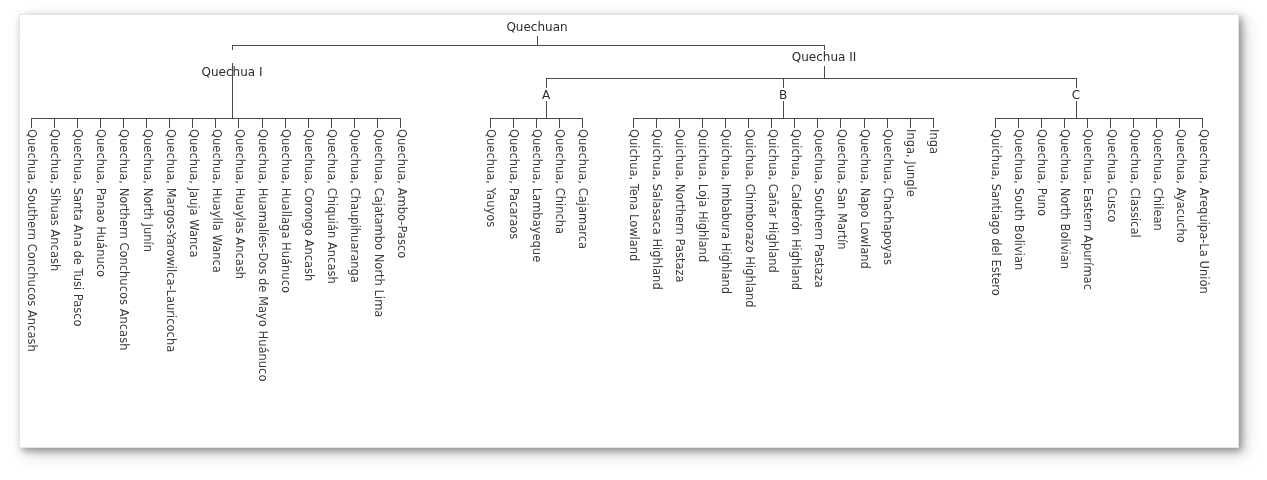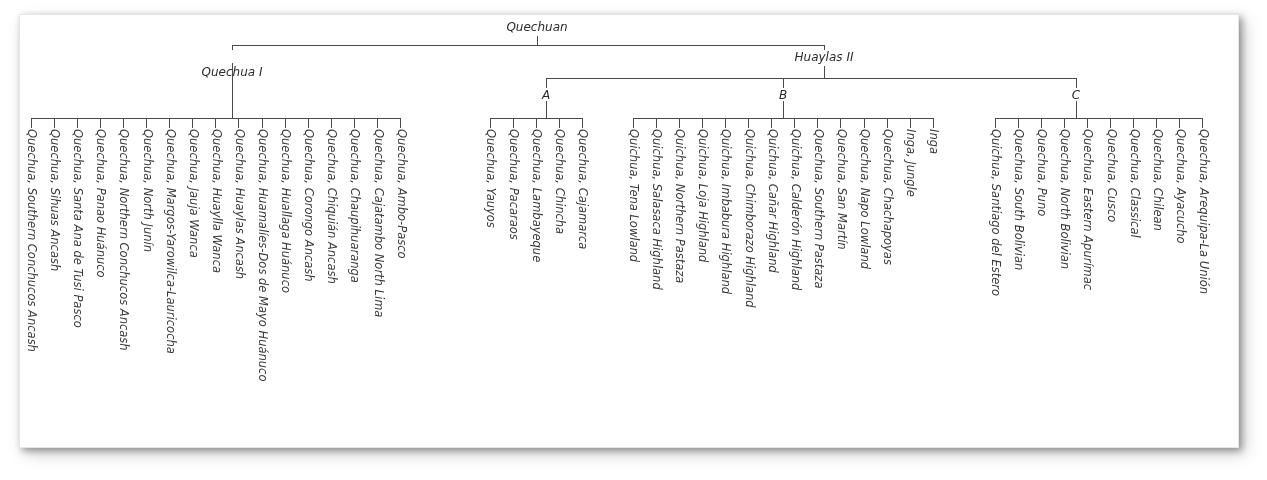--- a/index.html
+++ b/index.html
@@ -1,20 +1,20 @@
 <!DOCTYPE html>
 <html><head>
 <meta charset="utf-8">
 <style>
   html,body{margin:0;padding:0;background:#ffffff;}
   body{
     width:1267px;height:480px;overflow:hidden;
     font-family:"DejaVu Sans","Liberation Sans",sans-serif;
   }
-  #stage{position:relative;width:1267px;height:480px;background:#ffffff;font-style:italic;}
+  #stage{position:relative;width:1267px;height:480px;background:#ffffff;}
 
   
   #panel{
     position:absolute;left:19px;top:14px;width:1218px;height:432px;
     background:#ffffff;
     border:1px solid #e6e6e6;
     box-shadow:3px 3px 7px rgba(0,0,0,0.35), 6px 6px 16px rgba(0,0,0,0.18);
   }
   #canvas{position:absolute;left:0;top:0;width:1267px;height:480px;}
 
@@ -107,21 +107,21 @@
         <line x1="1110.5" y1="118" x2="1110.5" y2="128" stroke="#4a4a4a"></line>
         <line x1="1133.6" y1="118" x2="1133.6" y2="128" stroke="#4a4a4a"></line>
         <line x1="1156.7" y1="118" x2="1156.7" y2="128" stroke="#4a4a4a"></line>
         <line x1="1179.8" y1="118" x2="1179.8" y2="128" stroke="#4a4a4a"></line>
         <line x1="1202.9" y1="118" x2="1202.9" y2="128" stroke="#4a4a4a"></line>
       </g>
   </svg>
   <div id="labels">
       <div class="node-label internal" style="left: 537px; top: 21px;">Quechuan</div>
       <div class="node-label internal" style="left: 232px; top: 51px; margin-top: 15px;">Quechua I</div>
-      <div class="node-label internal" style="left: 824px; top: 51px;">Huaylas II</div>
+      <div class="node-label internal" style="left: 824px; top: 51px;">Quechua II</div>
       <div class="node-label internal" style="left: 546px; top: 89px;">A</div>
       <div class="node-label internal" style="left: 783px; top: 89px;">B</div>
       <div class="node-label internal" style="left: 1076px; top: 89px;">C</div>
       <div class="leaf-label" style="left: 31px; top: 129px;">Quechua, Southern Conchucos Ancash</div>
       <div class="leaf-label" style="left: 54.1px; top: 129px;">Quechua, Sihuas Ancash</div>
       <div class="leaf-label" style="left: 77.2px; top: 129px;">Quechua, Santa Ana de Tusi Pasco</div>
       <div class="leaf-label" style="left: 100.3px; top: 129px;">Quechua, Panao Huánuco</div>
       <div class="leaf-label" style="left: 123.4px; top: 129px;">Quechua, Northern Conchucos Ancash</div>
       <div class="leaf-label" style="left: 146.5px; top: 129px;">Quechua, North Junín</div>
       <div class="leaf-label" style="left: 169.6px; top: 129px;">Quechua, Margos-Yarowilca-Lauricocha</div>

